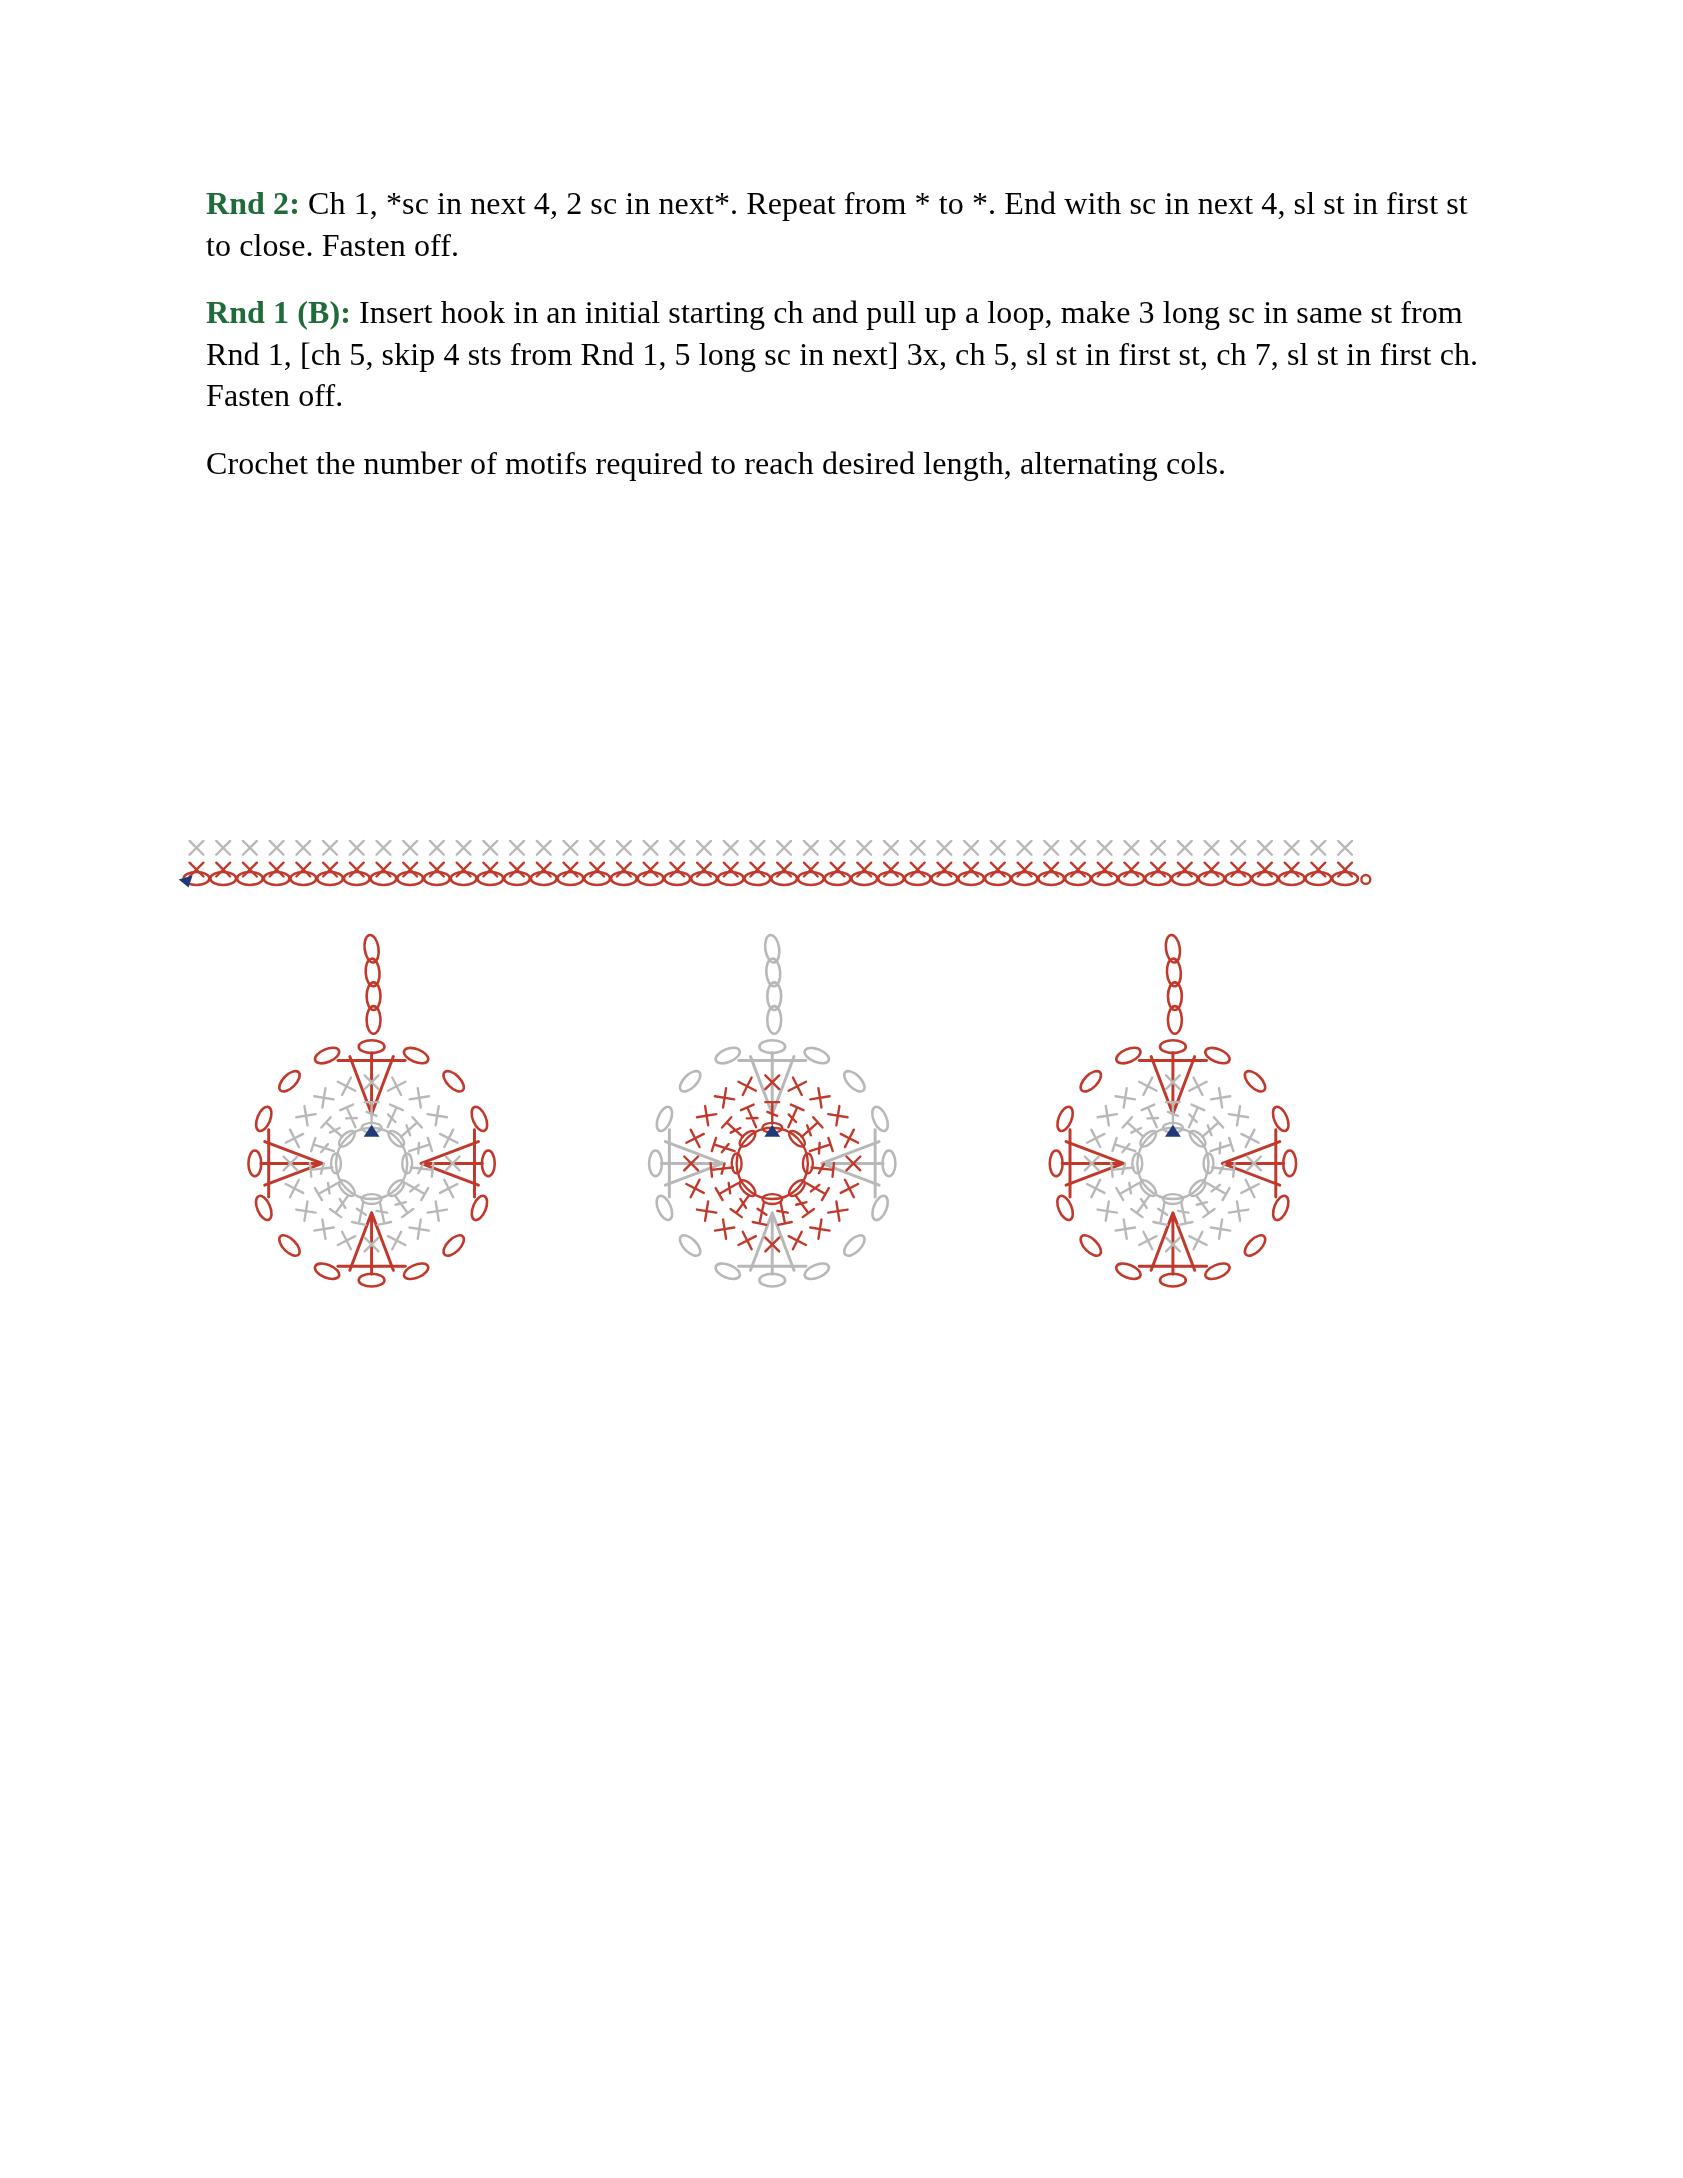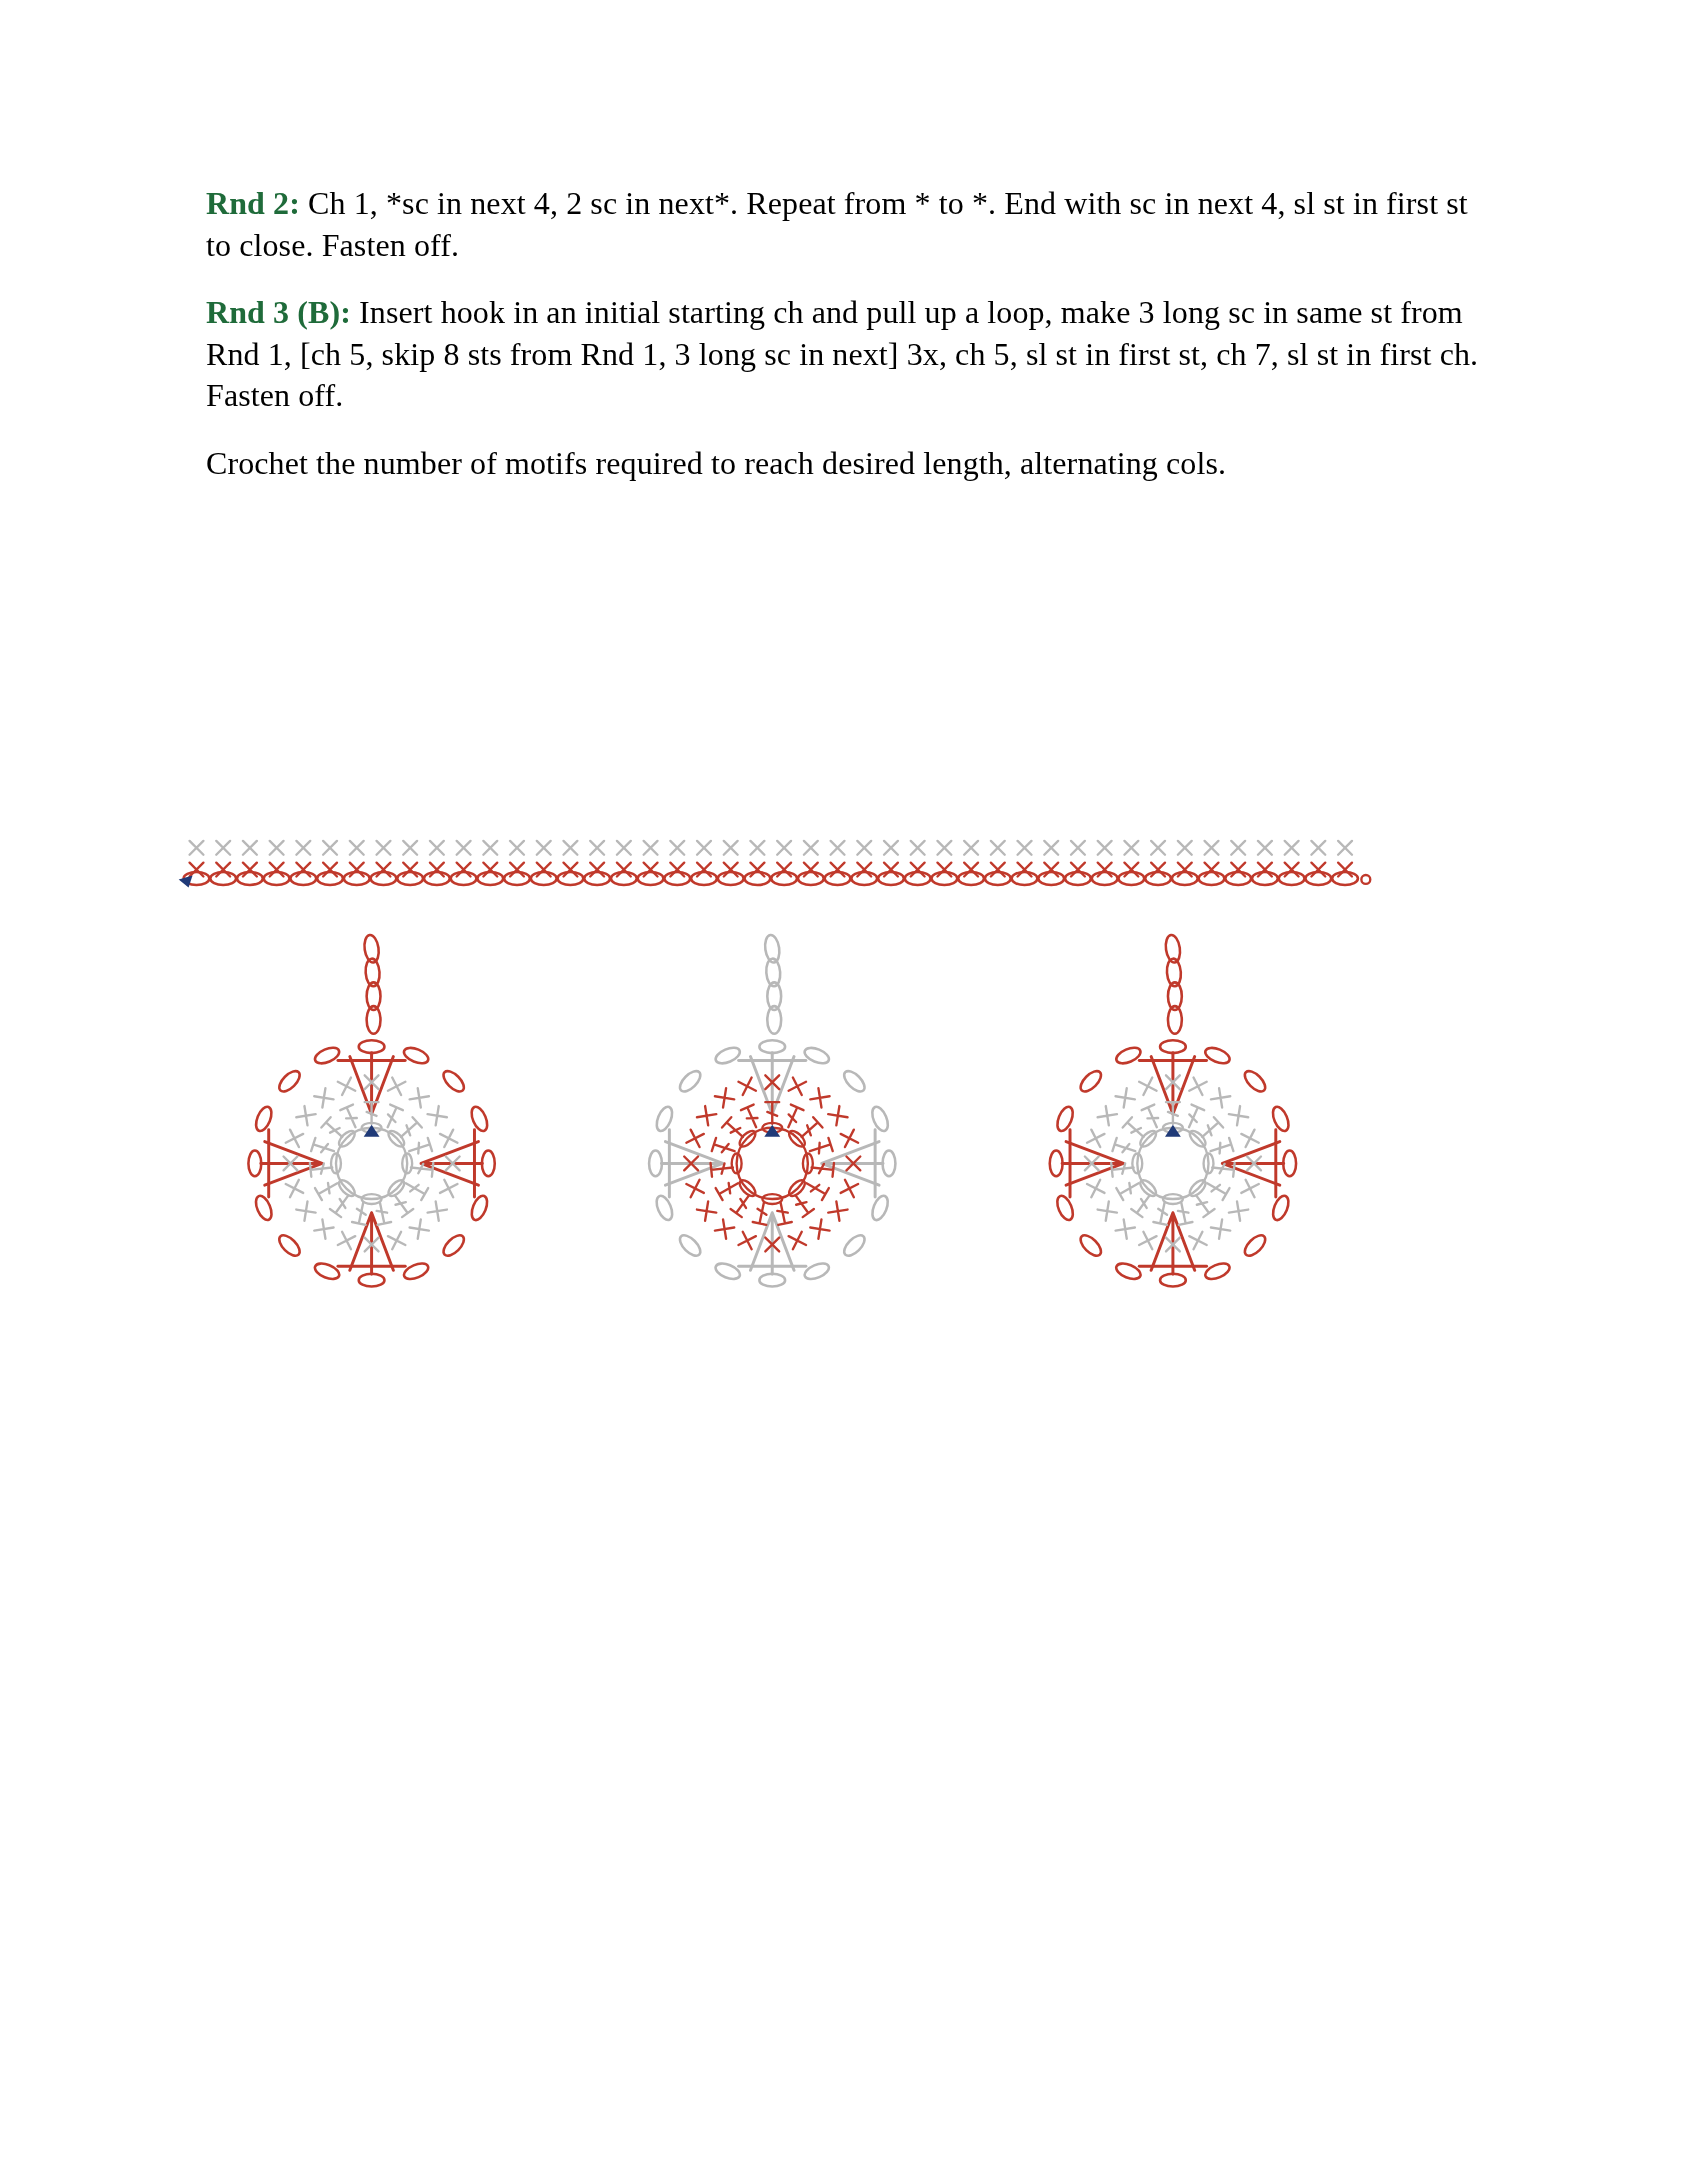--- a/index.html
+++ b/index.html
@@ -51,21 +51,21 @@
 </style>
 </head>
 <body>
 
 <div class="page">
 
   <div class="content">
 
     <p class="para"><span class="rnd-label">Rnd 2:</span><span> Ch 1, *sc in next 4, 2 sc in next*. Repeat from * to *. End with sc in next 4, sl st in first st to close. Fasten off.</span></p>
 
-    <p class="para"><span class="rnd-label">Rnd 3 (B):</span><span> Insert hook in an initial starting ch and pull up a loop, make 3 long sc in same st from Rnd 1, [ch 5, skip 8 sts from Rnd 1, 3 long sc in next] 3x, ch 5, sl st in first st, ch 7, sl st in first ch. Fasten off.</span></p>
+    <p class="para"><span class="rnd-label">Rnd 1 (B):</span><span> Insert hook in an initial starting ch and pull up a loop, make 3 long sc in same st from Rnd 1, [ch 5, skip 4 sts from Rnd 1, 5 long sc in next] 3x, ch 5, sl st in first st, ch 7, sl st in first ch. Fasten off.</span></p>
 
     <p class="para"><span>Crochet the number of motifs required to reach desired length, alternating cols.</span></p>
 
 
 
   </div>
 
   <div class="diagram-wrap">
     <svg class="diagram" width="1327" height="554" viewBox="0 0 1340 560" xmlns="http://www.w3.org/2000/svg">
 

